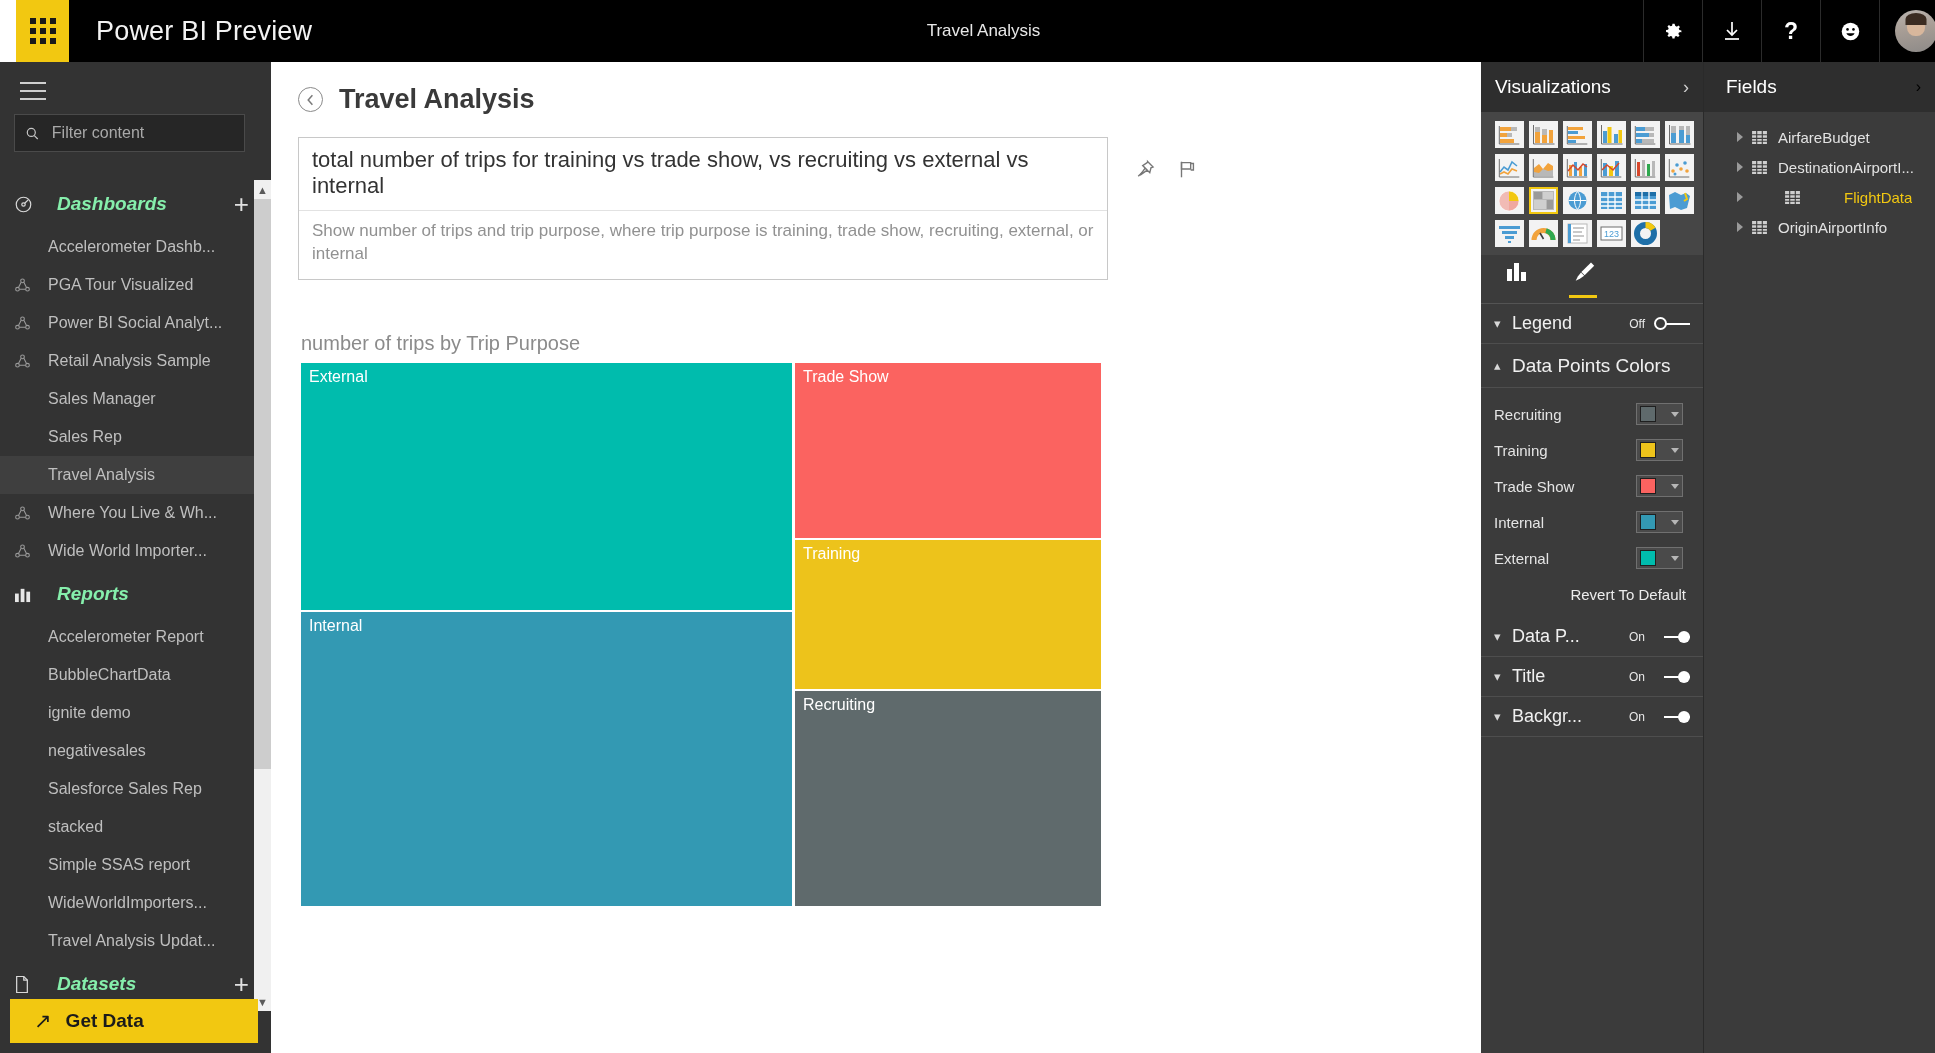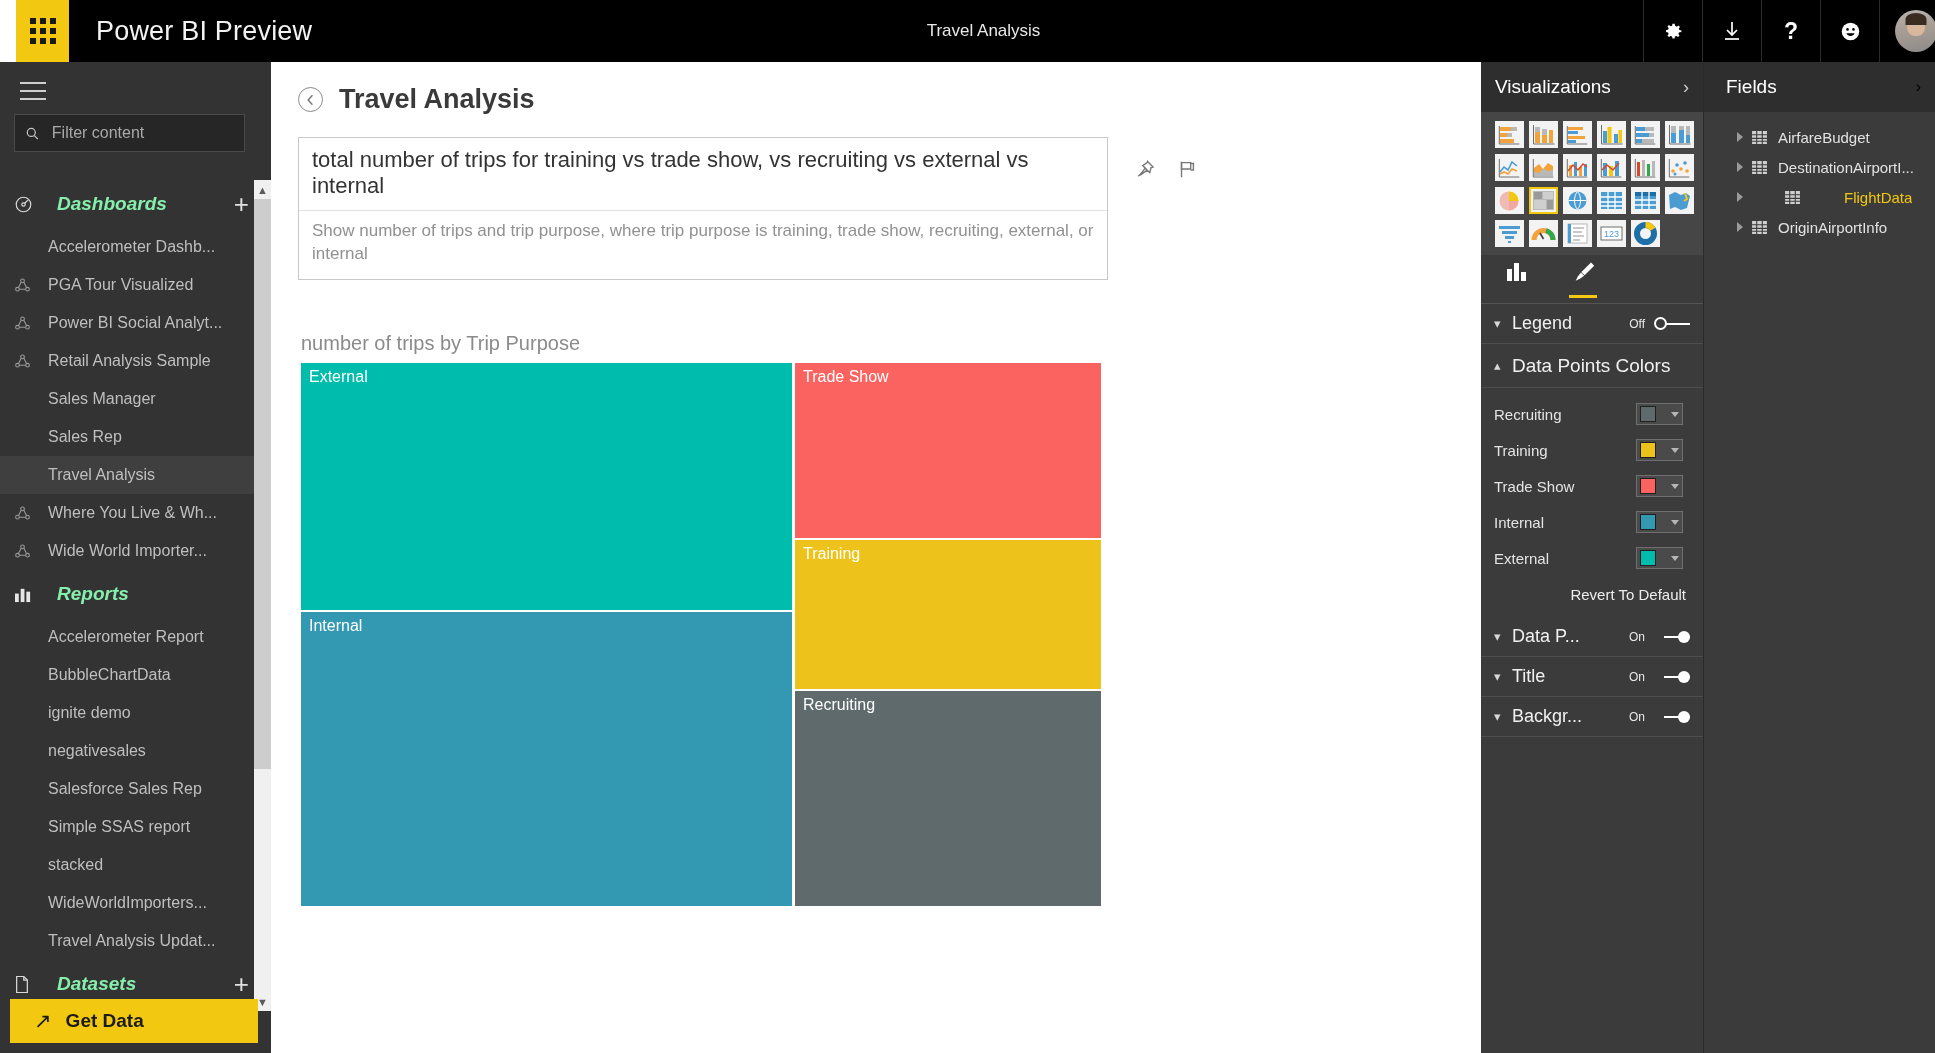--- a/index.html
+++ b/index.html
@@ -416,25 +416,25 @@
         <div class="nav-item">
           <span class="ni-ico"></span>
           <span class="ni-label">negativesales</span>
         </div>
         <div class="nav-item">
           <span class="ni-ico"></span>
           <span class="ni-label">Salesforce Sales Rep</span>
         </div>
         <div class="nav-item">
           <span class="ni-ico"></span>
+          <span class="ni-label">stacked</span>
+        </div>
+        <div class="nav-item">
+          <span class="ni-ico"></span>
           <span class="ni-label">Simple SSAS report</span>
-        </div>
-        <div class="nav-item">
-          <span class="ni-ico"></span>
-          <span class="ni-label">stacked</span>
         </div>
         <div class="nav-item">
           <span class="ni-ico"></span>
           <span class="ni-label">WideWorldImporters...</span>
         </div>
         <div class="nav-item">
           <span class="ni-ico"></span>
           <span class="ni-label">Travel Analysis Updat...</span>
         </div>
         <div class="section-head">

